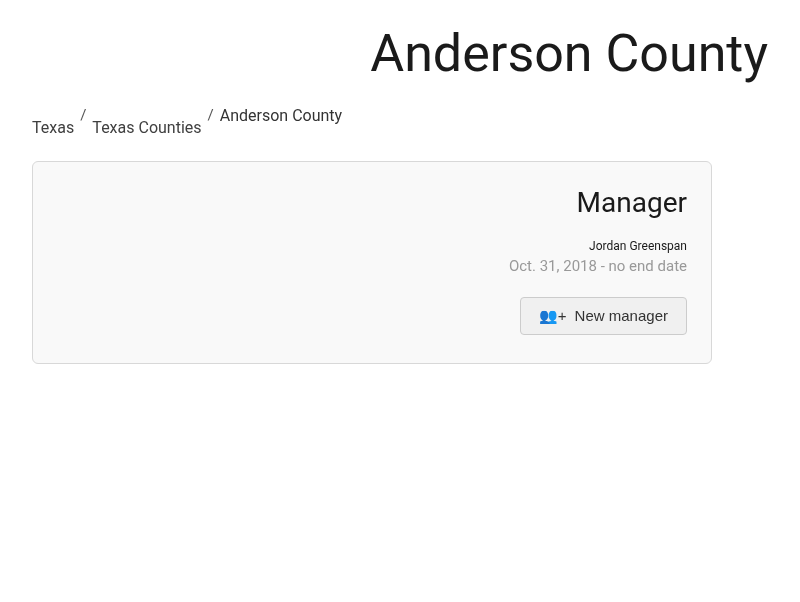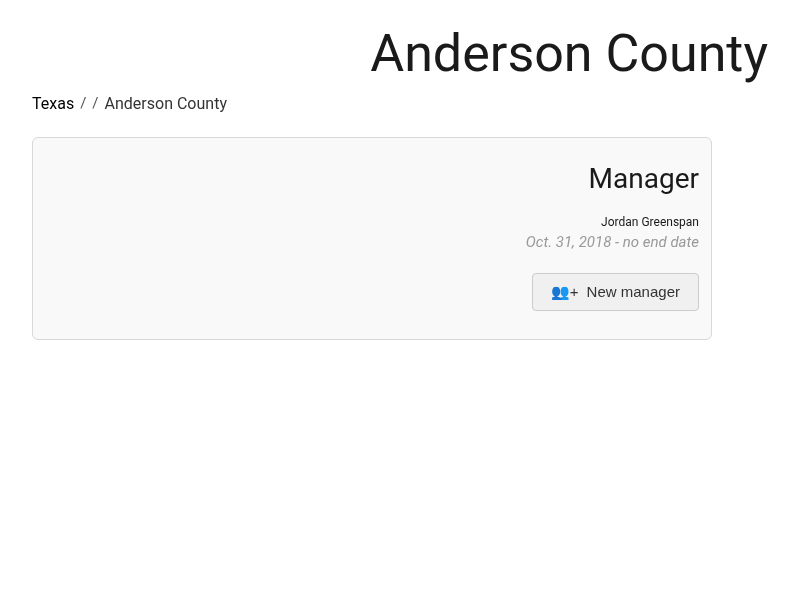--- a/index.html
+++ b/index.html
@@ -26,60 +26,60 @@
 
     .breadcrumb {
       display: flex;
       align-items: center;
       gap: 6px;
       font-size: 16px;
       margin-bottom: 24px;
     }
 
     .breadcrumb-link {
-      color: #000000;
+      color: #404040;
       text-decoration: none;
       cursor: pointer;
+      margin-top: 24px;
     }
 
     .breadcrumb-separator {
       color: #555555;
       font-size: 15px;
     }
 
     .breadcrumb-current {
       color: #333333;
     }
 
     .card {
       border: 1px solid #d8d8d8;
       border-radius: 6px;
       background-color: #f9f9f9;
-      padding: 24px 12px 28px 28px;
+      padding: 24px 24px 28px 28px;
       max-width: 680px;
     }
 
     .card-title {
       font-size: 28px;
       font-weight: 400;
       color: #1a1a1a;
       margin-bottom: 20px;
     }
 
     .manager-name {
       font-size: 12px;
       color: #1a1a1a;
       margin-bottom: 4px;
     }
 
     .manager-dates {
       font-size: 15px;
       color: #999999;
       margin-bottom: 22px;
-      font-style: italic;
     }
 
     .new-manager-btn {
       display: inline-flex;
       align-items: center;
       gap: 8px;
       background-color: #f0f0f0;
       border: 1px solid #cccccc;
       border-radius: 4px;
       padding: 9px 18px;
@@ -94,20 +94,21 @@
     }
   </style>
 </head>
 <body>
 
 <h1 class="page-title">Anderson County</h1>
 
 <nav class="breadcrumb">
   <a class="breadcrumb-link">Texas</a>
   <span class="breadcrumb-separator">/</span>
+  <a class="breadcrumb-link">Texas Counties</a>
   <span class="breadcrumb-separator">/</span>
   <span class="breadcrumb-current">Anderson County</span>
 </nav>
 
 <div class="card">
   <h2 class="card-title">Manager</h2>
 
   <p class="manager-name">Jordan Greenspan</p>
 
   <p class="manager-dates">Oct. 31, 2018 - no end date</p>

